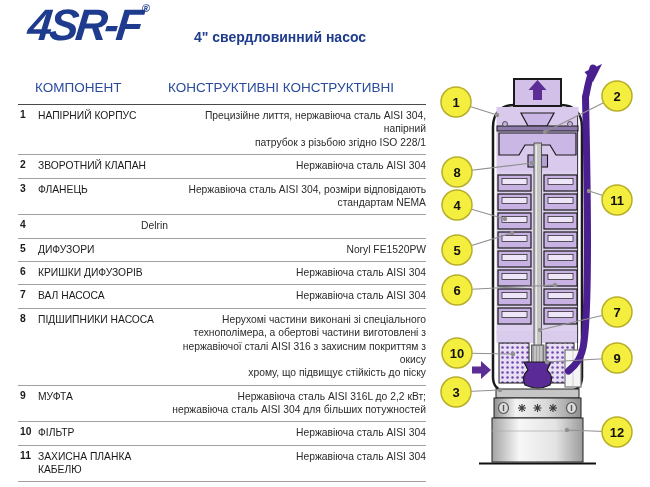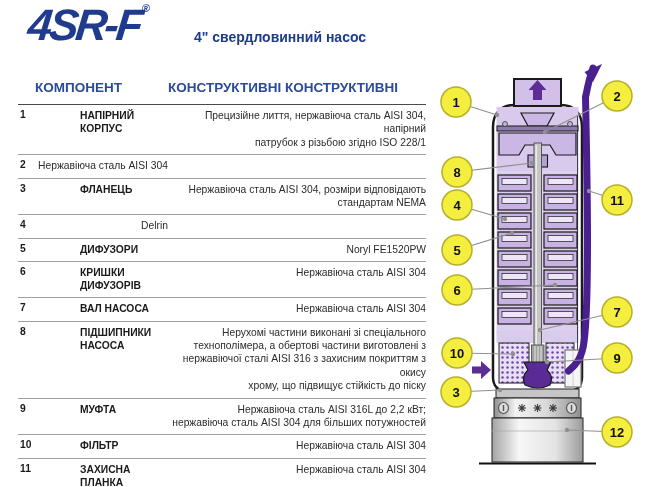--- a/index.html
+++ b/index.html
@@ -16,29 +16,29 @@
   .logo .reg{font-size:11px;letter-spacing:0;vertical-align:28px;font-style:normal;}
   .subtitle{
     position:absolute;left:194px;top:29px;
     font-size:14px;font-weight:bold;color:#1e3b8d;
   }
   .spec-table{position:absolute;left:18px;top:80px;width:408px;}
   .thead{
     display:grid;grid-template-columns:150px 1fr;
     padding-bottom:9px;border-bottom:1.5px solid #4a4a4a;
   }
-  .thead .th{font-size:13.5px;font-weight:bold;color:#2a4b9b;}
+  .thead .th{font-size:13.5px;font-weight:normal;color:#2a4b9b;}
   .thead .th.first{padding-left:17px;}
   .trow{
     display:grid;grid-template-columns:20px 130px 1fr;
     padding:4px 0 5px 0;border-bottom:1px solid #a0a0a0;
   }
   .trow:last-child{border-bottom:none;}
   .cell-num{font-size:10.3px;font-weight:bold;color:#1a1a1a;padding-left:2px;}
-  .cell-name{font-size:10.3px;font-weight:bold;color:#1a1a1a;white-space:pre-line;line-height:1.28;padding-right:6px;margin-left:42px;}
+  .cell-name{font-size:10.3px;font-weight:normal;color:#1a1a1a;white-space:pre-line;line-height:1.28;padding-right:6px;}
   .cell-desc{font-size:10.3px;color:#2b2b2b;white-space:pre-line;line-height:1.3;text-align:right;}
   .diagram{position:absolute;left:435px;top:55px;width:215px;height:432px;}
   svg text.callout-num{
     font-family:"Liberation Sans",sans-serif;font-size:13px;font-weight:bold;fill:#111;
     text-anchor:middle;
   }
 </style>
 </head>
 <body>
 
@@ -52,20 +52,21 @@
   </div>
 
   <div class="trow">
     <div class="cell-num">1</div>
     <div class="cell-name">НАПІРНИЙ КОРПУС</div>
     <div class="cell-desc">Прецизійне лиття, нержавіюча сталь AISI 304, напірний
 патрубок з різьбою згідно ISO 228/1</div>
   </div>
   <div class="trow">
     <div class="cell-num">2</div>
+    <div class="cell-name">ЗВОРОТНИЙ КЛАПАН</div>
     <div class="cell-desc">Нержавіюча сталь AISI 304</div>
   </div>
   <div class="trow">
     <div class="cell-num">3</div>
     <div class="cell-name">ФЛАНЕЦЬ</div>
     <div class="cell-desc">Нержавіюча сталь AISI 304, розміри відповідають
 стандартам NEMA</div>
   </div>
   <div class="trow">
     <div class="cell-num">4</div>

